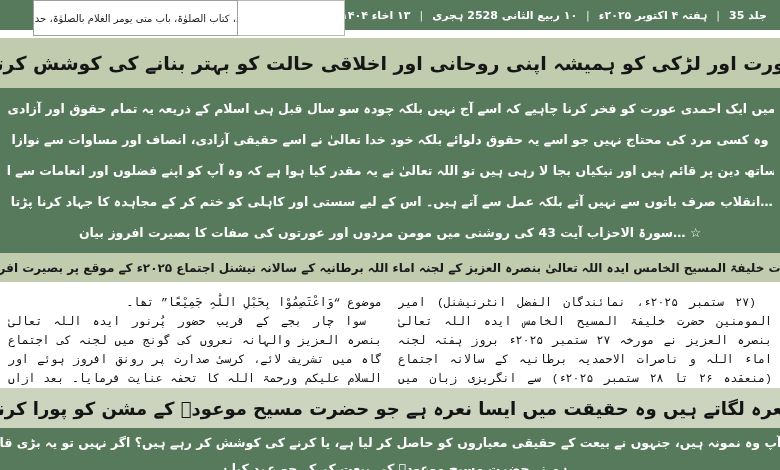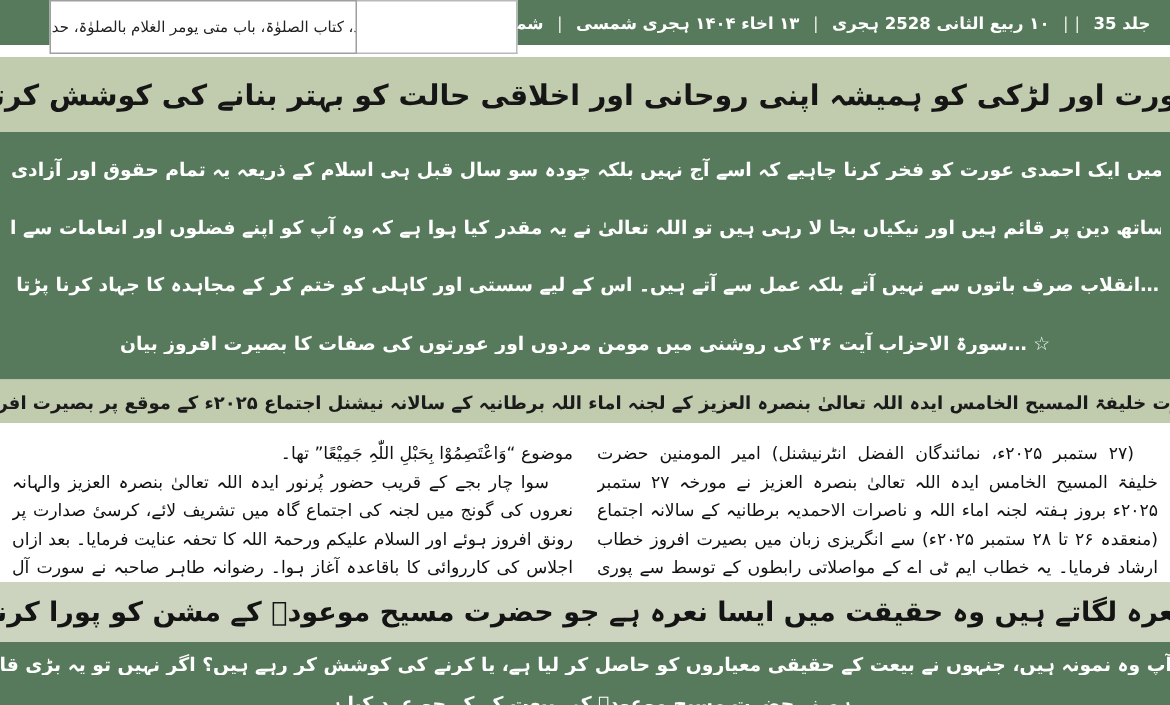--- a/index.html
+++ b/index.html
@@ -42,41 +42,42 @@
     height:29px;background:#c1cbae;color:#1b1b1b;font-size:12px;font-weight:bold;
     display:flex;align-items:center;justify-content:center;white-space:nowrap;overflow:hidden;
   }
   
   .bodywrap{
     height:98px;background:#fff;display:flex;gap:16px;direction:rtl;
     padding:3px 8px 0;box-sizing:border-box;font-size:11.5px;line-height:19px;
     color:#111;text-align:justify;overflow:hidden;
   }
   .col{flex:1;overflow:hidden;}
-  .col p{margin:0;}
+  .col p{margin:0;font-family:Liberation Mono, monospace;}
   .indent{text-indent:16px;}
   .band-secondary{
     height:40px;background:#ccd4bf;color:#141414;font-weight:bold;font-size:18px;
     display:flex;align-items:center;justify-content:center;white-space:nowrap;overflow:hidden;
   }
   .bottomblock{
     height:42px;background:#567a5b;color:#fff;font-size:12.5px;font-weight:bold;
     padding-top:7px;box-sizing:border-box;overflow:hidden;
   }
   .bottomblock .bline{display:flex;justify-content:center;white-space:nowrap;overflow:hidden;}
   .bottomblock .bline2{margin-top:11px;}
 </style>
 </head>
 <body>
 
 <div class="page">
 
   <div class="infobar">
     <span class="seg">جلد 35</span>
     <span class="div">|</span>
+    <span class="seg">ہفتہ ۴ اکتوبر ۲۰۲۵ء</span>
     <span class="div">|</span>
     <span class="seg">۱۰ ربیع الثانی 2528 ہجری</span>
     <span class="div">|</span>
     <span class="seg">۱۳ اخاء ۱۴۰۴ ہجری شمسی</span>
     <span class="div">|</span>
     <span class="seg">شمارہ ۲۳۶</span>
     <span class="spacer"></span>
 
   </div>
 
@@ -84,23 +85,24 @@
     <div class="cite">(سنن ابی داؤد، کتاب الصلوٰۃ، باب متی یومر الغلام بالصلوٰۃ، حدیث نمبر: ۴۹۵)</div>
     <div class="blank"></div>
   </div>
 
   <div class="gap"></div>
 
   <div class="band-main">ہر احمدی عورت اور لڑکی کو ہمیشہ اپنی روحانی اور اخلاقی حالت کو بہتر بنانے کی کوشش کرتے رہنا چاہیے</div>
 
   <div class="quoteblock">
     <div class="qline">☆ …اس دور میں ایک احمدی عورت کو فخر کرنا چاہیے کہ اسے آج نہیں بلکہ چودہ سو سال قبل ہی اسلام کے ذریعہ یہ تمام حقوق اور آزادی مل چکی ہے۔</div>
+    <div class="qline">وہ کسی مرد کی محتاج نہیں جو اسے یہ حقوق دلوائے بلکہ خود خدا تعالیٰ نے اسے حقیقی آزادی، انصاف اور مساوات سے نوازا</div>
     <div class="qline">☆ …اگر آپ صبر کے ساتھ دین پر قائم ہیں اور نیکیاں بجا لا رہی ہیں تو اللہ تعالیٰ نے یہ مقدر کیا ہوا ہے کہ وہ آپ کو اپنے فضلوں اور انعامات سے ایسے طور پر نوازے گا</div>
     <div class="qline">☆ …انقلاب صرف باتوں سے نہیں آتے بلکہ عمل سے آتے ہیں۔ اس کے لیے سستی اور کاہلی کو ختم کر کے مجاہدہ کا جہاد کرنا پڑتا ہے</div>
-    <div class="qline">☆ …سورۃ الاحزاب آیت ۳۶ کی روشنی میں مومن مردوں اور عورتوں کی صفات کا بصیرت افروز بیان</div>
+    <div class="qline">☆ …سورۃ الاحزاب آیت 43 کی روشنی میں مومن مردوں اور عورتوں کی صفات کا بصیرت افروز بیان</div>
   </div>
 
   <div class="kicker">امیر المومنین حضرت خلیفۃ المسیح الخامس ایدہ اللہ تعالیٰ بنصرہ العزیز کے لجنہ اماء اللہ برطانیہ کے سالانہ نیشنل اجتماع ۲۰۲۵ء کے موقع پر بصیرت افروز خطاب کا خلاصہ</div>
 
   <div class="gap"></div>
 
   <div class="bodywrap">
     <div class="col">
       <p class="indent">(۲۷ ستمبر ۲۰۲۵ء، نمائندگان الفضل انٹرنیشنل) امیر المومنین حضرت خلیفۃ المسیح الخامس ایدہ اللہ تعالیٰ بنصرہ العزیز نے مورخہ ۲۷ ستمبر ۲۰۲۵ء بروز ہفتہ لجنہ اماء اللہ و ناصرات الاحمدیہ برطانیہ کے سالانہ اجتماع (منعقدہ ۲۶ تا ۲۸ ستمبر ۲۰۲۵ء) سے انگریزی زبان میں بصیرت افروز خطاب ارشاد فرمایا۔ یہ خطاب ایم ٹی اے کے مواصلاتی رابطوں کے توسط سے پوری دنیا میں براہ راست دیکھا اور سنا گیا۔ امسال ذیلی تنظیموں کے اجتماعات گلفورڈ میں واقع Hook Lane پر موجود پچاس ایکڑ زمین پر منعقد ہو رہے ہیں۔ مقام اجتماع اسلام آباد گلفورڈ سے گاڑی پر پندرہ منٹ کی مسافت پر ہے۔ امسال اجتماع کا مرکزی</p>
     </div>

